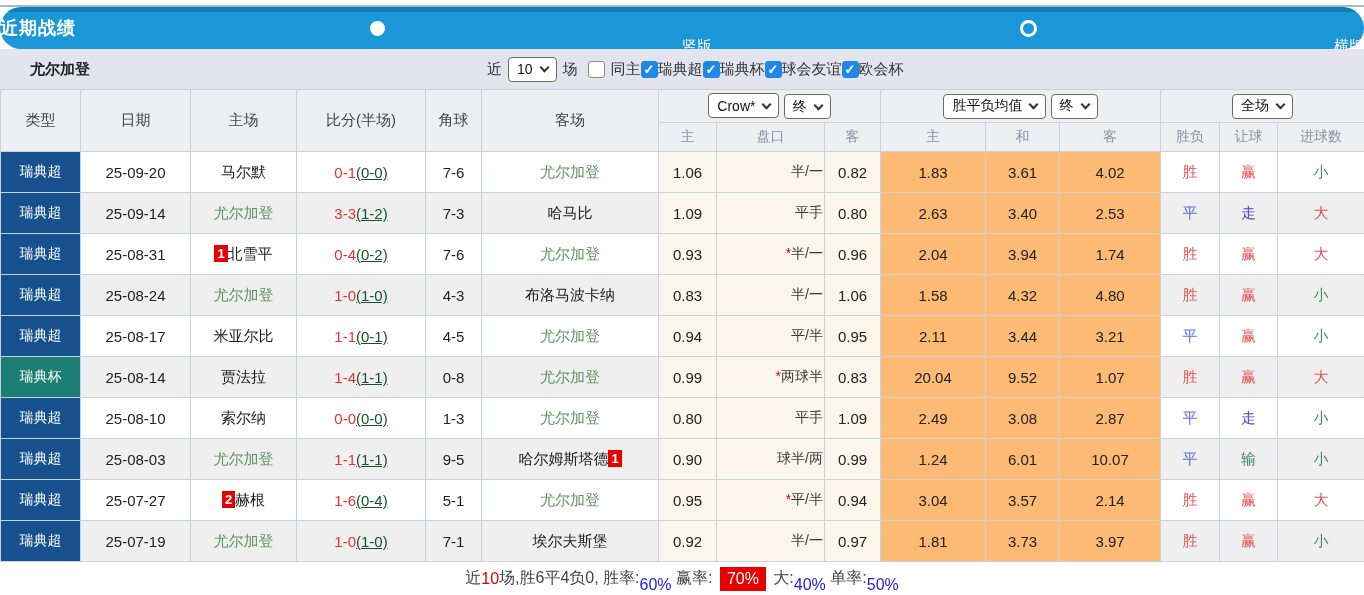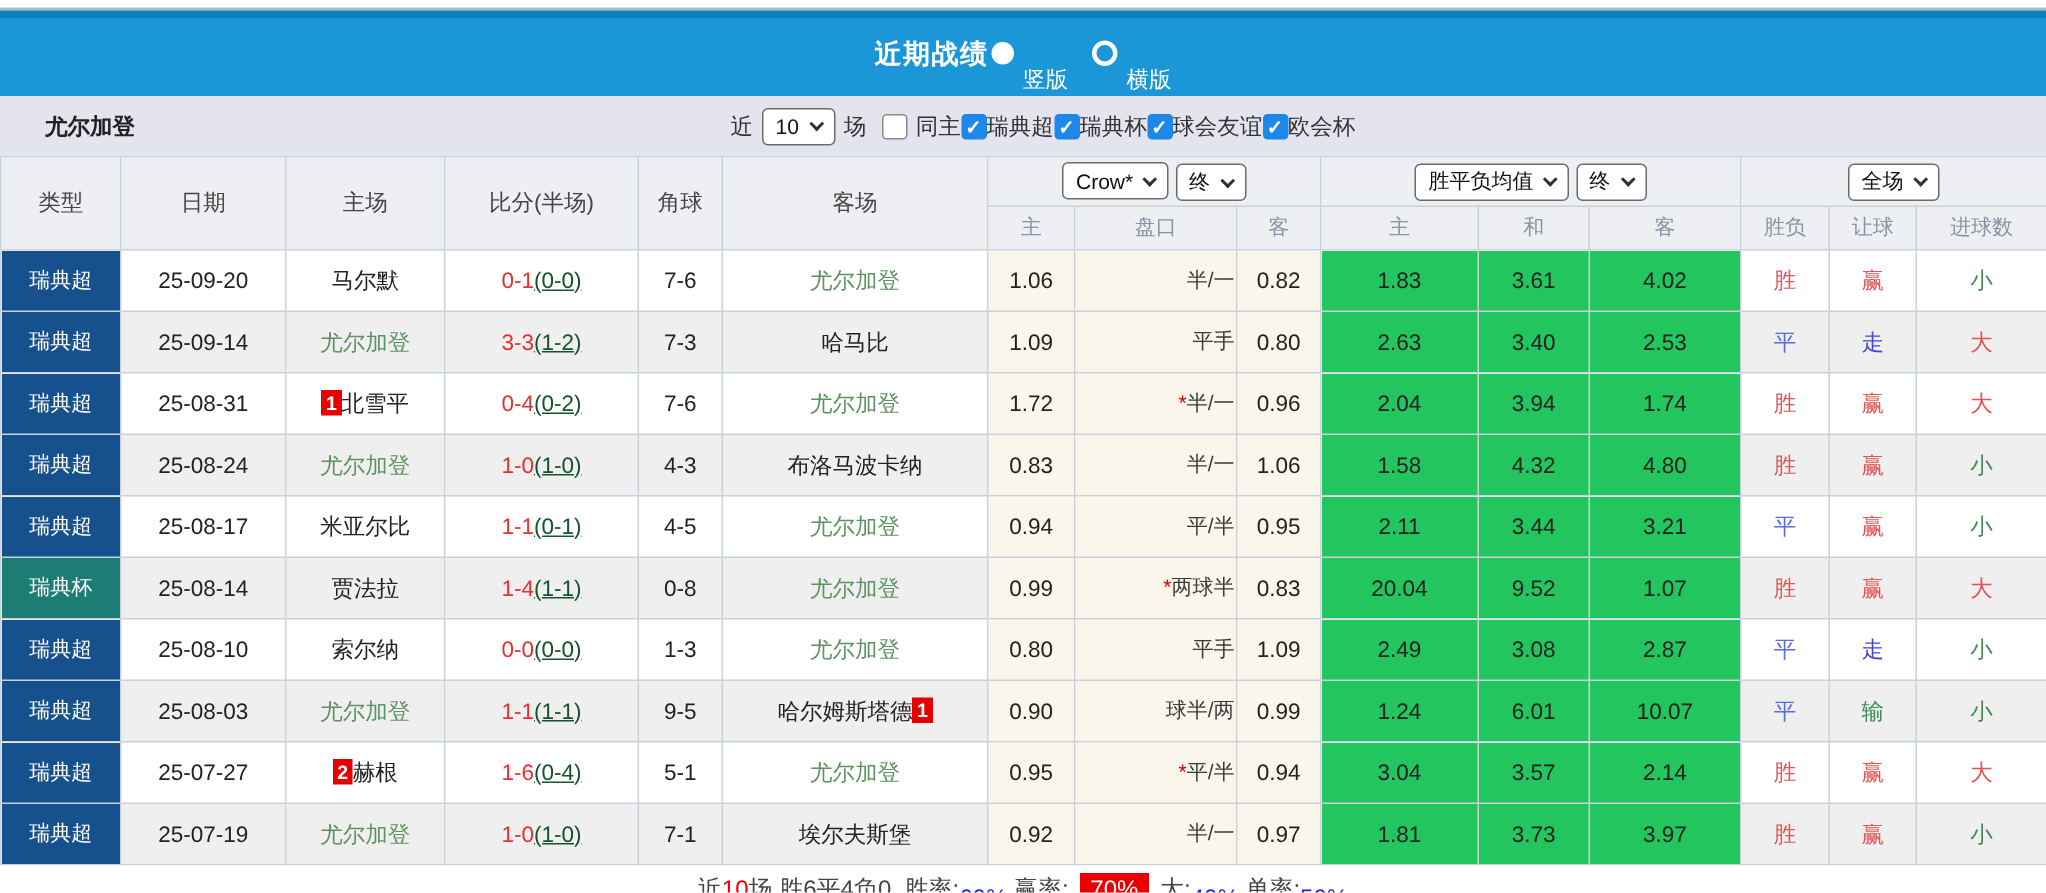--- a/index.html
+++ b/index.html
@@ -5,24 +5,25 @@
   * { box-sizing: border-box; }
   html,body { margin:0; padding:0; }
   body {
     width:1364px; height:595px; background:#fff; overflow:hidden;
     font-family:"Liberation Sans", sans-serif;
   }
   
   .white-strip { height:5px; background:#ffffff; }
   .teal-line   { height:2px; background:#a4bcc2; }
   .titlebar {
-    height:57px;
+    height:42px;
     background:linear-gradient(to bottom,#0e7eb6 0,#0e7eb6 5px,#1b97d7 5px);
-    display:flex; align-items:center; justify-content:center;
+    display:flex; align-items:center; justify-content:space-between;
     color:#fff;
+    border-radius:21px;
   }
   .titlebar .title { font-size:18px; font-weight:bold; letter-spacing:1px; }
   .radio-on {
     width:15px; height:15px; border-radius:50%; background:#fff;
     display:inline-block; margin-left:2px; vertical-align:-2px;
   }
   .radio-off {
     width:17px; height:17px; border-radius:50%; border:3px solid #fff;
     display:inline-block; margin-left:16px; vertical-align:-3px;
   }
@@ -58,21 +59,21 @@
   .gap-s { margin-left:6px; } .gap-m { margin-left:10px; }
   
   table { border-collapse:collapse; table-layout:fixed; width:1364px; }
   td { border:1px solid #c9d2db; text-align:center; overflow:hidden; }
   thead td { background:#edeff3; color:#454545; font-size:15px; }
   .hdr-row1 td { height:33px; }
   .hdr-row2 td { height:29px; color:#8a92a3; font-size:14px; }
   tbody td { height:41px; font-size:15px; color:#222; background:#fff; }
   tbody tr.alt td.c-plain { background:#efefef; }
   td.c-beige { background:#faf6ec; }
-  td.c-blue  { background:#22c55e;margin-left:18px; }
+  td.c-blue  { background:#fdba74;margin-left:18px; }
   td.lg-blue { background:#17518d; color:#fff; font-size:14px; }
   td.lg-cup  { background:#1b7d73; color:#fff; font-size:14px; }
   .green  { color:#5d9360; }
   .t-red    { color:#e05555; }
   .t-blue   { color:#5c6be0; }
   .t-violet { color:#4444d6; }
   .t-green  { color:#3f8a55; }
   .score { color:#e83030; }
   .half  { color:#14532d;text-decoration:underline; }
   .star  { color:#e00000; }
@@ -228,21 +229,21 @@
     <td class="c-plain"><span class="t-violet">走</span></td>
     <td class="c-plain"><span class="t-red">大</span></td>
   </tr>
       <tr>
     <td class="lg-blue"><span>瑞典超</span></td>
     <td class="c-plain"><span>25-08-31</span></td>
     <td class="c-plain"><span class="badge">1</span><span>北雪平</span></td>
     <td class="c-plain"><span class="score">0-4</span><span class="half">(0-2)</span></td>
     <td class="c-plain"><span>7-6</span></td>
     <td class="c-plain"><span class="green">尤尔加登</span></td>
-    <td class="c-beige"><span>1.72</span></td>
+    <td class="c-beige"><span>0.93</span></td>
     <td class="c-beige hand"><span class="star">*</span><span>半/一</span></td>
     <td class="c-beige"><span>0.96</span></td>
     <td class="c-blue"><span>2.04</span></td>
     <td class="c-blue"><span>3.94</span></td>
     <td class="c-blue"><span>1.74</span></td>
     <td class="c-plain"><span class="t-red">胜</span></td>
     <td class="c-plain"><span class="t-red">赢</span></td>
     <td class="c-plain"><span class="t-red">大</span></td>
   </tr>
       <tr class="alt">

